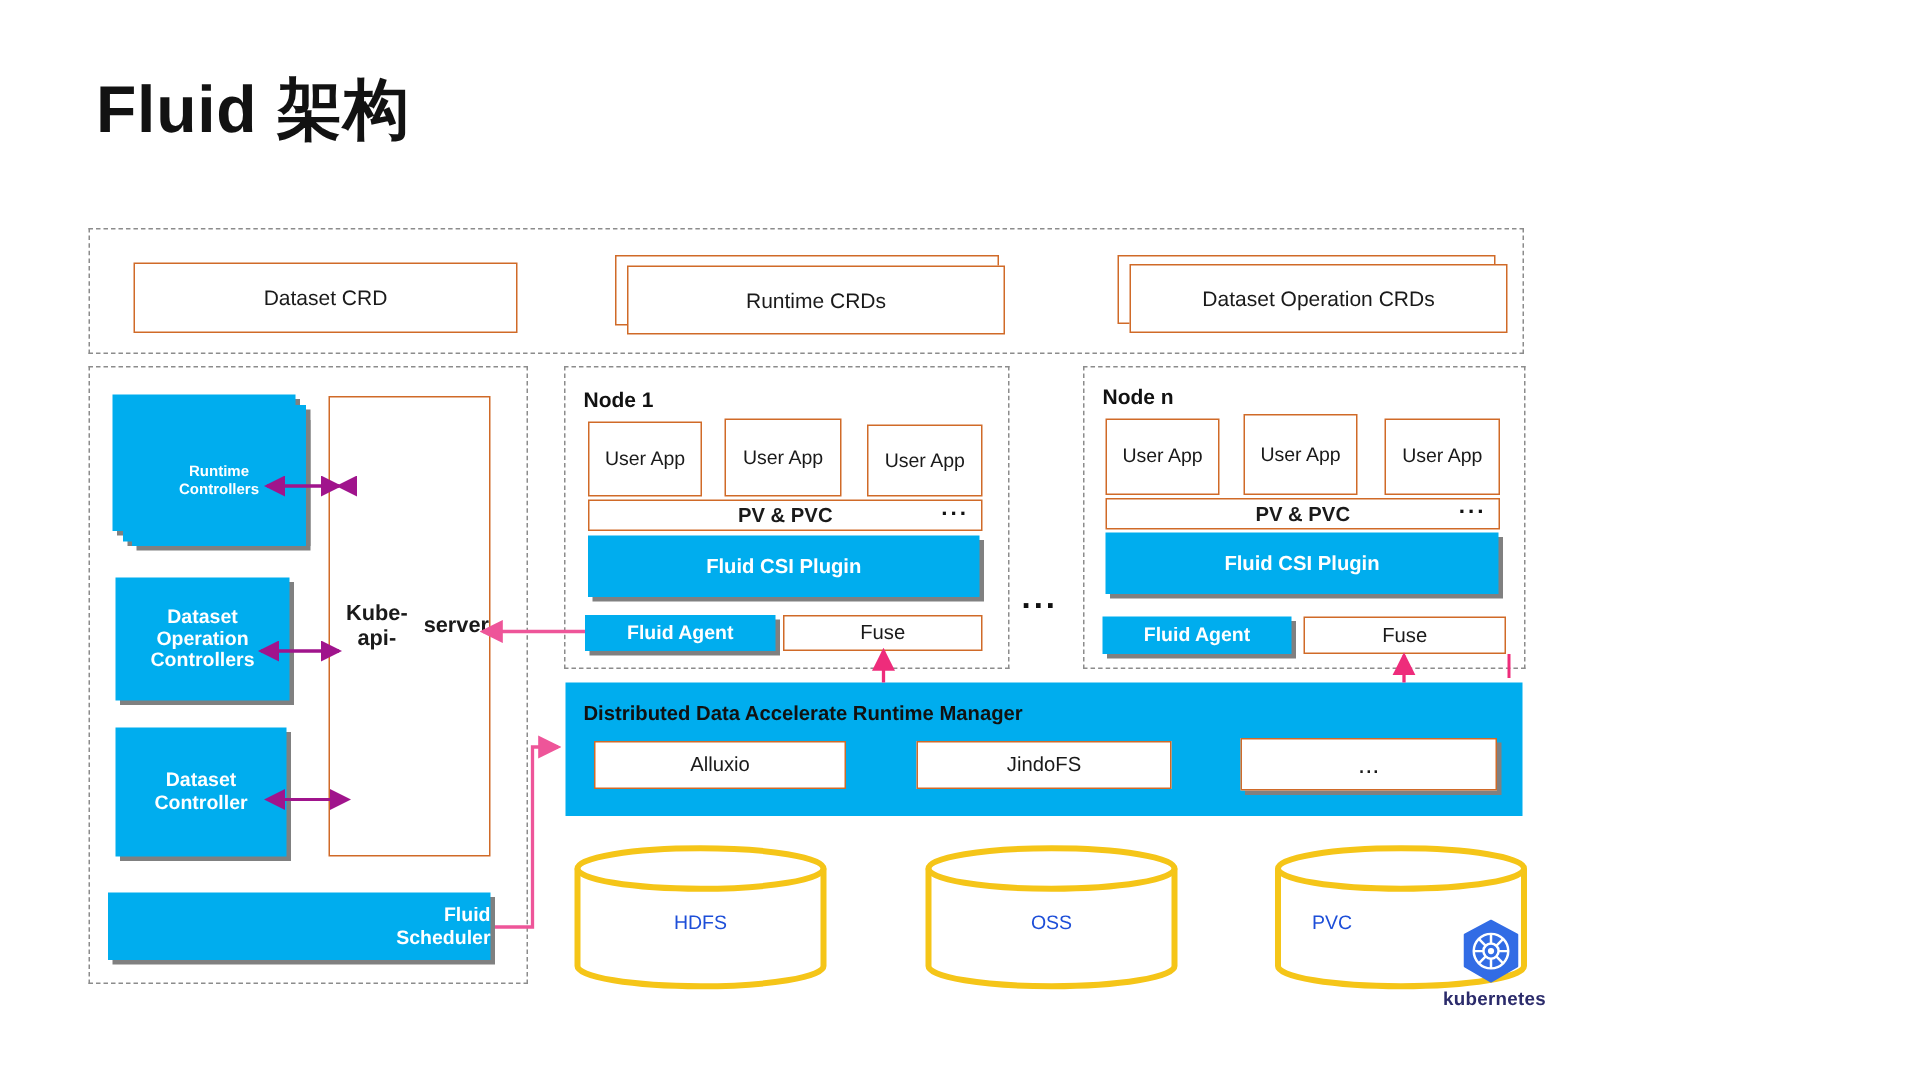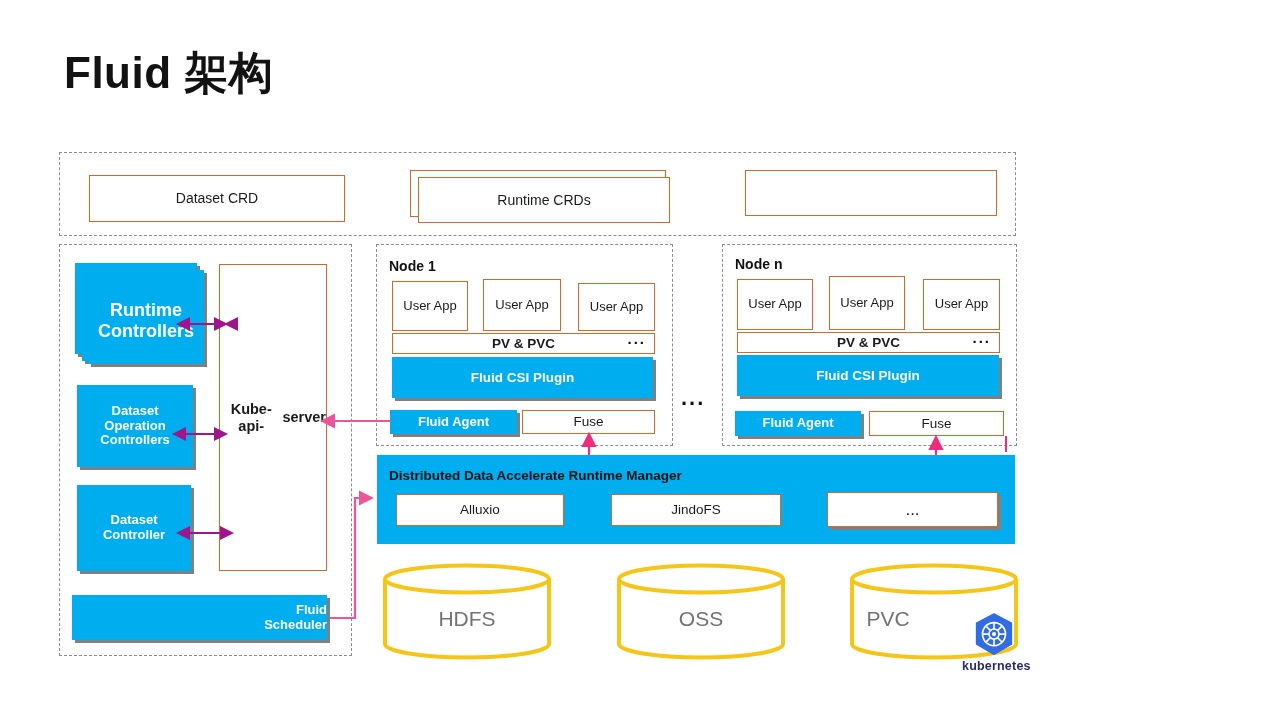--- a/index.html
+++ b/index.html
@@ -53,21 +53,21 @@
   .rtm-title{
     position:absolute;left:12px;top:13px;
     font-size:13.5px;font-weight:bold;color:#111;white-space:nowrap;
   }
 
   
   .cyl{position:absolute;}
   .cyl svg{display:block;}
   .cyl-label{
     position:absolute;width:100%;text-align:center;
-    font-size:21px;color:#737373;
+    font-size:13px;color:#1d4ed8;
   }
 
   
   .k8s{position:absolute;text-align:center;}
   .k8s-text{
     font-size:12.5px;font-weight:bold;color:#2b2b6b;margin-top:1px;
     letter-spacing:0.2px;
   }
 
   
@@ -90,26 +90,29 @@
   <div class="box orange-box" style="left:75px;top:175px;width:256px;height:47px;font-size:14px;margin-left:14px;">
     <span>Dataset CRD</span>
   </div>
 
   <div class="stack-layer orange-box" style="left:410px;top:170px;width:256px;height:47px;"></div>
   <div class="box orange-box" style="left:418px;top:177px;width:252px;height:46px;font-size:14px;">
     <span>Runtime CRDs</span>
   </div>
 
   <div class="stack-layer orange-box" style="left:745px;top:170px;width:252px;height:46px;"></div>
+  <div class="box orange-box" style="left:753px;top:176px;width:252px;height:46px;font-size:14px;">
+    <span>Dataset Operation CRDs</span>
+  </div>
 
   <div class="dashed" style="left:59px;top:244px;width:291px;height:410px;"></div>
 
   <div class="stack-layer" style="left:75px;top:263px;width:122px;height:91px;background:#00ADEE;box-shadow:3px 3px 0 0 #808080;"></div>
   <div class="stack-layer" style="left:82px;top:270px;width:122px;height:91px;background:#00ADEE;box-shadow:3px 3px 0 0 #808080;"></div>
-  <div class="box blue-box" style="left:88px;top:277px;width:116px;height:87px;font-size:18px;flex-direction:column;">
+  <div class="box blue-box" style="left:88px;top:277px;width:116px;height:87px;font-size:10px;flex-direction:column;">
     <span>Runtime</span>
     <span>Controllers</span>
   </div>
 
   <div class="box blue-box" style="left:77px;top:385px;width:116px;height:82px;font-size:13px;flex-direction:column;">
     <span>Dataset</span>
     <span>Operation</span>
     <span>Controllers</span>
   </div>
 

